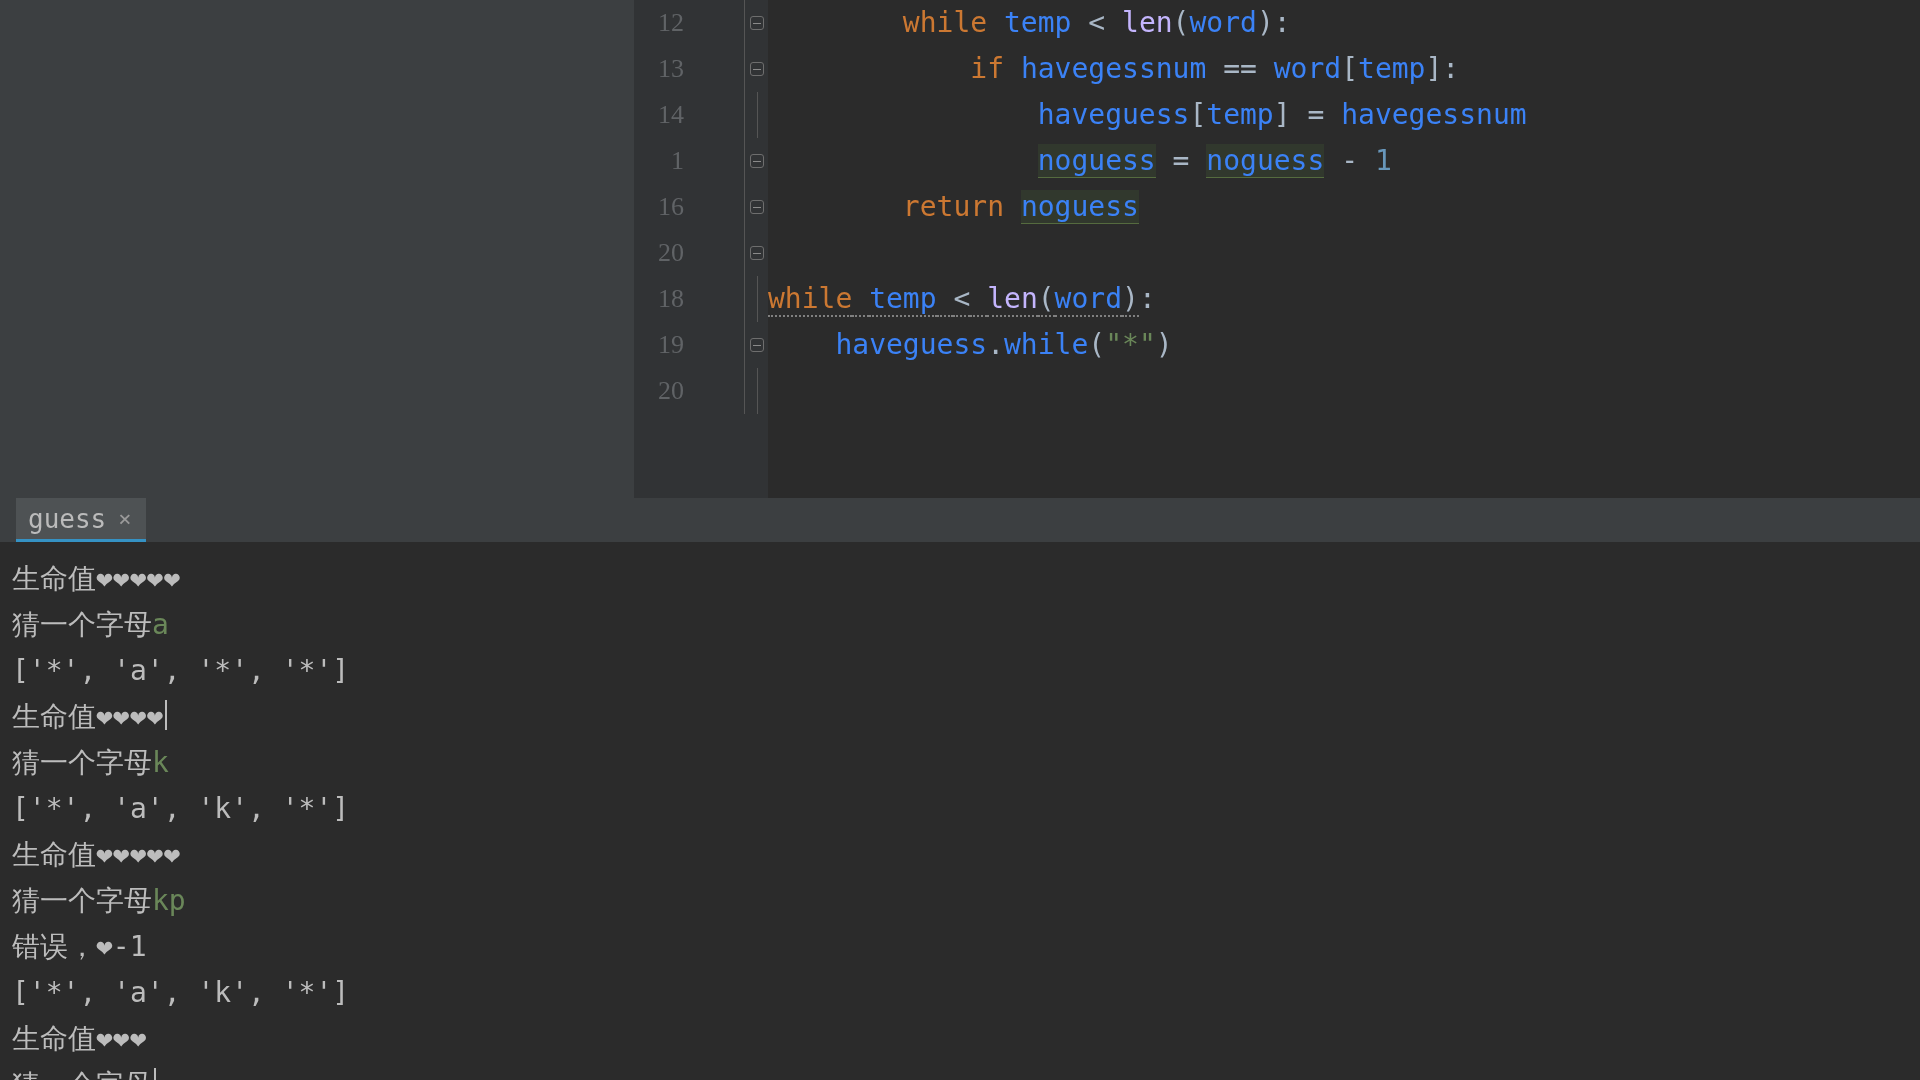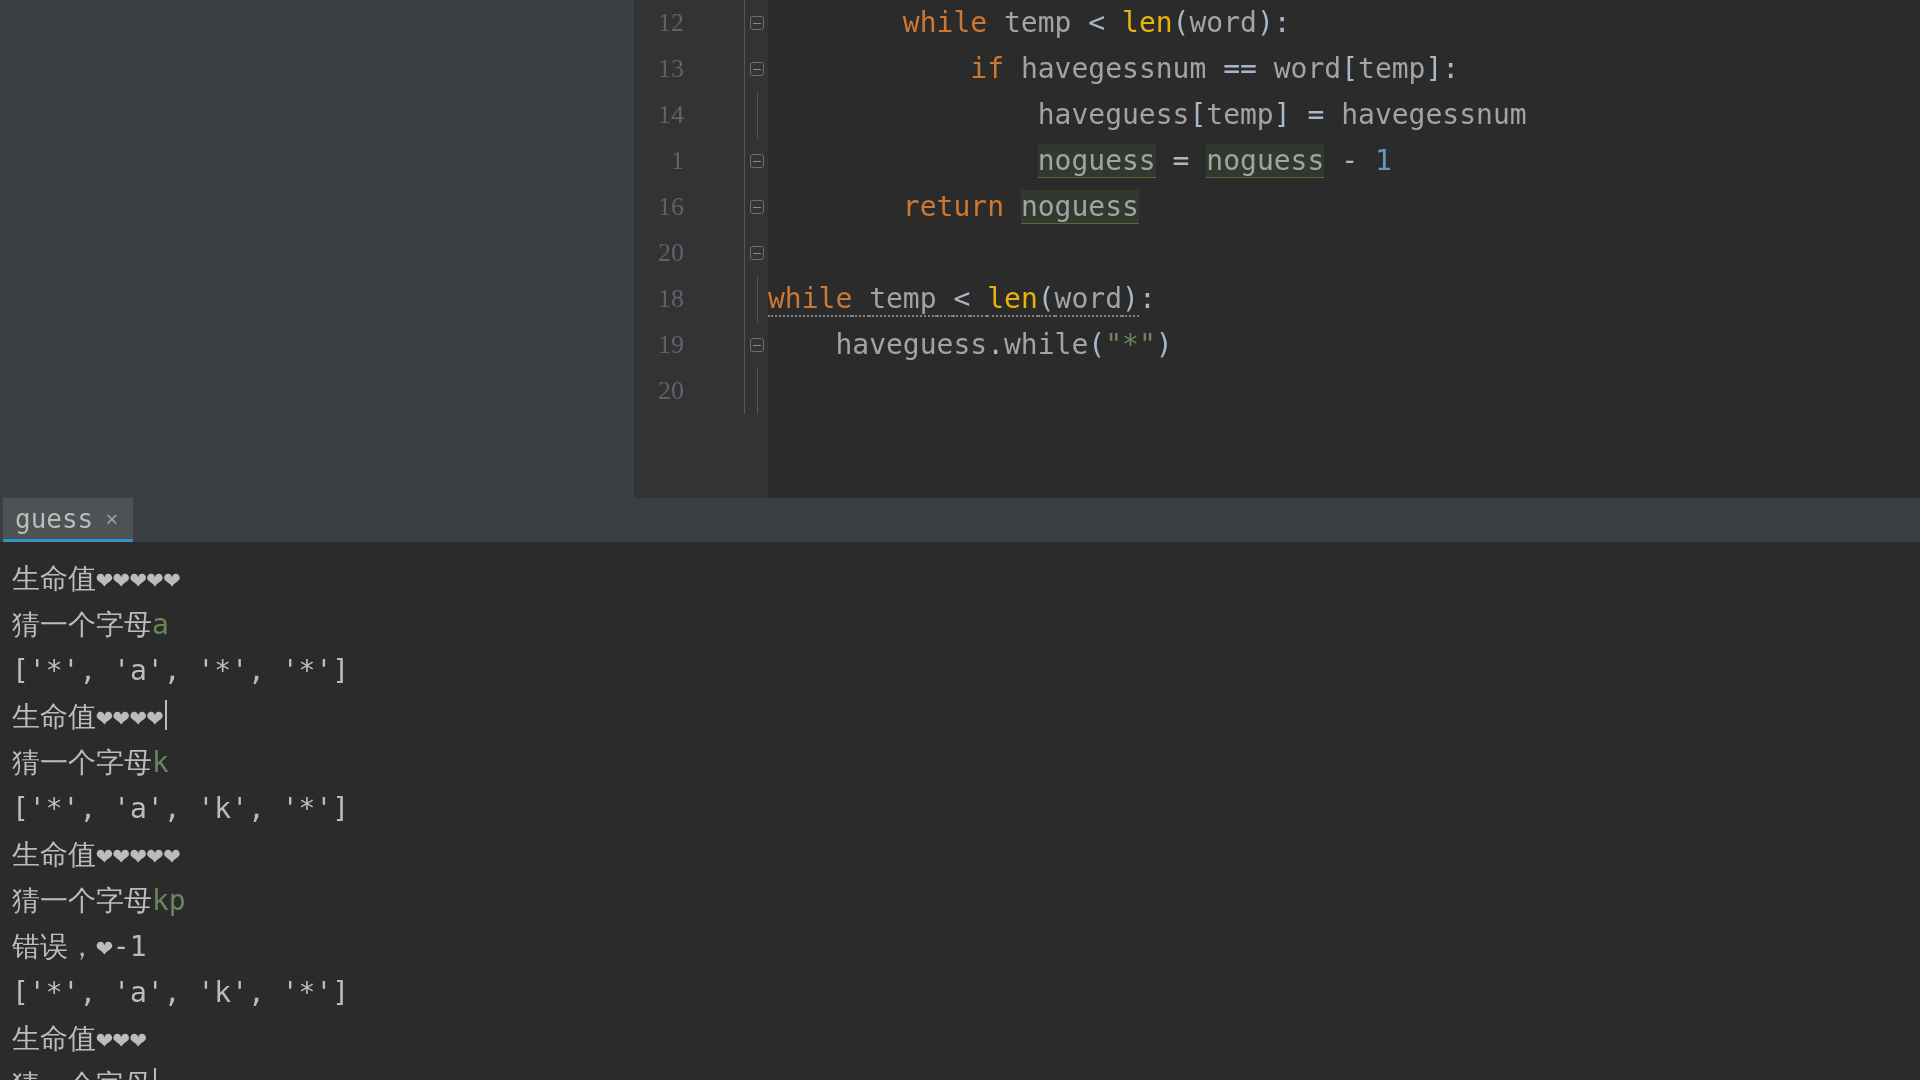--- a/index.html
+++ b/index.html
@@ -67,22 +67,22 @@
     position: absolute;
     left: 768px; top: 0; right: 0; height: 498px;
     background: #2b2b2b;
   }
   .code-row {
     height: 46px; line-height: 46px;
     font-size: 28px;
     white-space: pre;
   }
   .code-row .kw { color: #cc7832; }
-  .code-row .bn { color: #eab308; }
-  .code-row .id { color: #a3a3a3; text-align: right; }
+  .code-row .bn { color: #c4b5fd; }
+  .code-row .id { color: #3b82f6; text-align: right; }
   .code-row .op { color: #a9b7c6; }
   .code-row .num{ color: #6897bb; }
   .code-row .str{ color: #6a8759; }
   .code-row .hl { background: rgba(60,80,50,.35); border-bottom: 1px solid #556b3f; }
   .code-row .uwave {
     border-bottom: 2px dotted #808080;
   }
   .selbox {
     position: absolute;
     left: 768px; top: -4px; width: 210px; height: 10px;
@@ -91,21 +91,21 @@
 
   
   .run-panel {
     position: absolute;
     left: 0; top: 498px; width: 1920px; height: 582px;
     background: #2b2b2b;
   }
   .run-tabbar {
     height: 44px; background: #3c3f41;
     display: flex; align-items: flex-end;
-    padding-left: 3px;
+    padding-left: 16px;
   }
   .run-tab {
     height: 44px;
     display: flex; align-items: center;
     padding: 0 14px 0 12px;
     background: #4e5254;
     border-bottom: 3px solid #3592c4;
     color: #bbbbbb; font-size: 26px;
     position: relative;
   }

